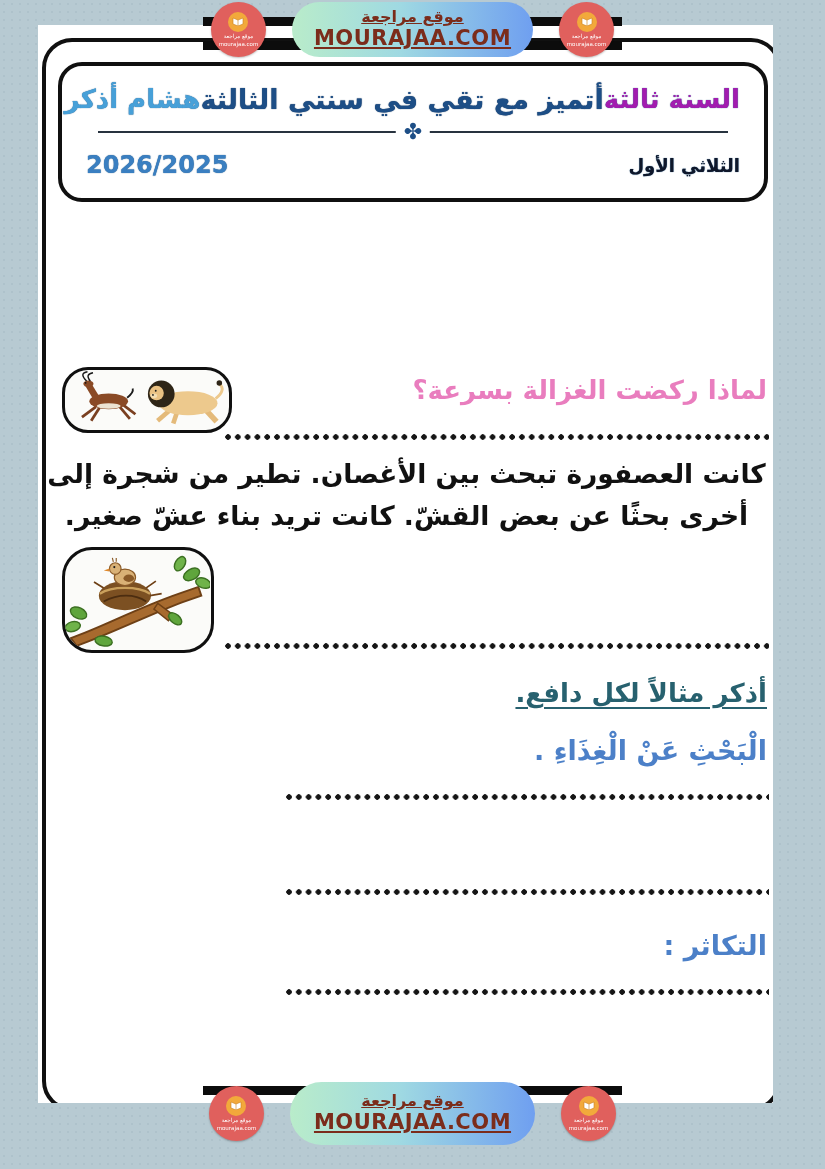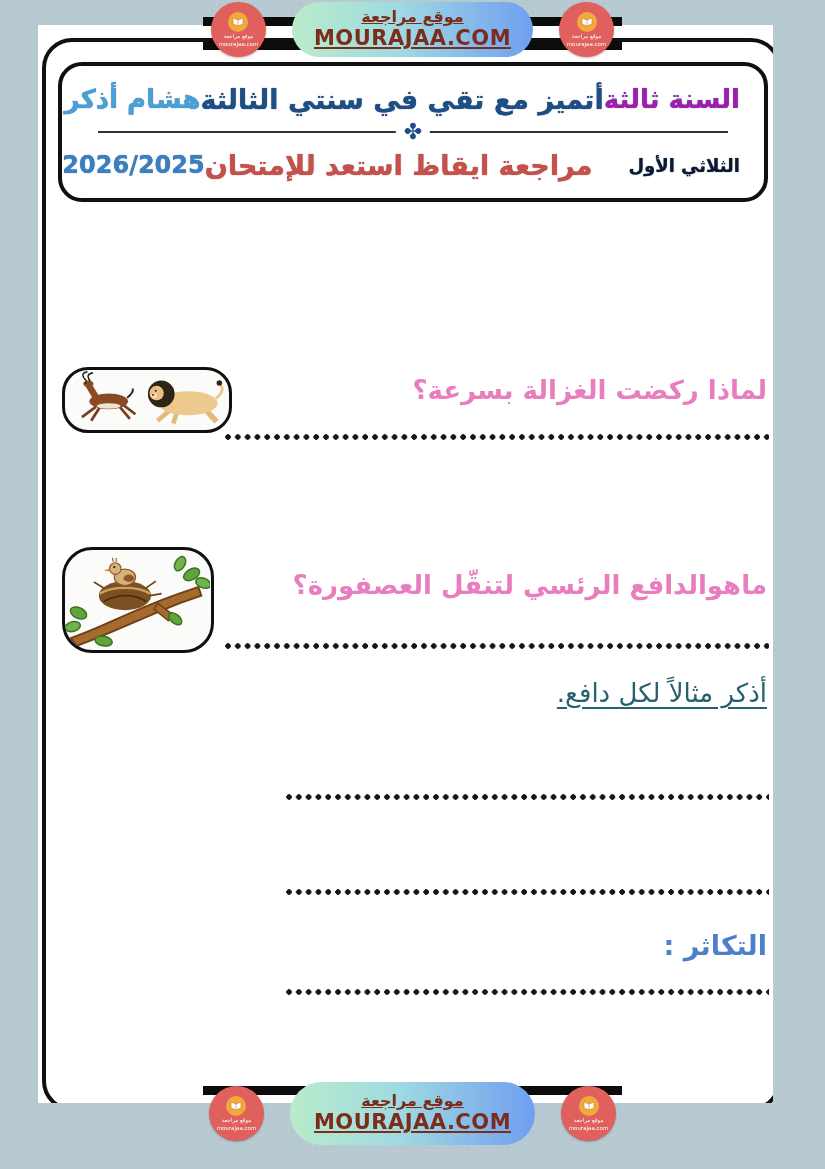--- a/index.html
+++ b/index.html
@@ -107,21 +107,21 @@
   }
   .dots-1 { top:408px; left:186px; }
   .dots-2 { top:617px; left:186px; }
   .dots-3 { top:768px; left:247px; }
   .dots-4 { top:863px; left:247px; }
   .dots-5 { top:963px; left:247px; }
 
   
   .examples-heading {
     position:absolute; right:6px; top:653px; direction:rtl;
-    color:#27616f; font-weight:normal; font-size:26px;
+    color:#27616f; font-weight:bold; font-size:26px;
     text-decoration:underline; text-underline-offset:5px;
   }
   .motive {
     position:absolute; right:6px; direction:rtl;
     color:#4c80c8; font-weight:bold; font-size:27px;
   }
   .motive-1 { top:710px; }
   .motive-2 { top:806px; }
   .motive-3 { top:905px; }
 </style>
@@ -136,21 +136,20 @@
   <div class="page-frame"></div>
 
   <div class="info-box">
     <div class="info-row">
       <span class="info-cell cell-grade">السنة ثالثة</span>
       <span class="info-cell cell-brand">أتميز مع تقي في سنتي الثالثة</span>
       <span class="info-cell cell-teacher">هشام أذكر</span>
     </div>
     <div class="info-row">
       <span class="info-cell cell-term">الثلاثي الأول</span>
-      <span class="info-cell cell-subject">مراجعة ايقاظ استعد للإمتحان</span>
       <span class="info-cell cell-year">2026/2025</span>
     </div>
     <div class="info-divider"></div>
     <span class="info-ornament">✤</span>
   </div>
 
 
 
   <div class="img-box img-gazelle">
     <svg viewBox="0 0 170 64" width="163" height="59">
@@ -178,20 +177,21 @@
       <circle cx="96" cy="25" r="7.8" fill="#eac182"></circle>
       <ellipse cx="93" cy="28" rx="3.6" ry="2.6" fill="#f4ddb2"></ellipse>
       <circle cx="92" cy="27" r="1" fill="#1c1c1c"></circle>
       <circle cx="95" cy="22.5" r="1" fill="#1c1c1c"></circle>
     </svg>
   </div>
 
   <div class="question q1">لماذا ركضت الغزالة بسرعة؟</div>
   <div class="dots dots-1"></div>
 
+  <p class="para para-2">كانت العصفورة تبحث بين الأغصان. تطير من شجرة إلى أخرى بحثًا عن بعض القشّ. كانت تريد بناء عشّ صغير.</p>
 
   <div class="img-box img-nest">
     <svg viewBox="0 0 150 100" width="145" height="99">
       <path d="M6 90 C40 78 72 60 118 44 L138 37 L141 46 L121 53 C82 68 46 86 12 98 Z" fill="#a76a2e" stroke="#6e4016" stroke-width="2"></path>
       <path d="M96 54 L112 66 L107 72 L92 60 Z" fill="#a76a2e" stroke="#6e4016" stroke-width="1.5"></path>
       <ellipse cx="131" cy="24" rx="9" ry="5.5" fill="#5fa53c" stroke="#3c7022" stroke-width="1.5" transform="rotate(-30 131 24)"></ellipse>
       <ellipse cx="143" cy="33" rx="8" ry="5" fill="#6fb34a" stroke="#3c7022" stroke-width="1.5" transform="rotate(20 143 33)"></ellipse>
       <ellipse cx="119" cy="13" rx="8" ry="5" fill="#6fb34a" stroke="#3c7022" stroke-width="1.5" transform="rotate(-60 119 13)"></ellipse>
       <ellipse cx="14" cy="64" rx="9" ry="5.5" fill="#5fa53c" stroke="#3c7022" stroke-width="1.5" transform="rotate(25 14 64)"></ellipse>
       <ellipse cx="8" cy="78" rx="8" ry="5" fill="#6fb34a" stroke="#3c7022" stroke-width="1.5" transform="rotate(-15 8 78)"></ellipse>
@@ -204,24 +204,24 @@
       <path d="M40 38 L30 32 M84 38 L94 31 M88 46 L100 44" stroke="#6e4016" stroke-width="1.8"></path>
       <ellipse cx="62" cy="27" rx="11" ry="8.5" fill="#d9b176" stroke="#8a5a28" stroke-width="1.2"></ellipse>
       <ellipse cx="66" cy="28" rx="5.5" ry="3.8" fill="#8a5a28"></ellipse>
       <circle cx="52" cy="18" r="6" fill="#d9b176" stroke="#8a5a28" stroke-width="1.2"></circle>
       <path d="M46 18 L40 20 L46 21 Z" fill="#e08a2e"></path>
       <circle cx="51" cy="16.5" r="1.1" fill="#1c1c1c"></circle>
       <path d="M50 11 L49 7 M53 11 L53 7" stroke="#8a5a28" stroke-width="1.2"></path>
     </svg>
   </div>
 
-  <div class="question q2">ماهوالدافع الرئسي لتنقّل العصفورة؟</div>
   <div class="dots dots-2"></div>
 
   <div class="examples-heading">أذكر مثالاً لكل دافع.</div>
+  <div class="motive motive-1">الْبَحْثِ عَنْ الْغِذَاءِ .</div>
   <div class="dots dots-3"></div>
   <div class="dots dots-4"></div>
   <div class="motive motive-3">التكاثر :</div>
   <div class="dots dots-5"></div>
 </div>
 
 <div class="banner top">
   <div class="logo-circle">
     <div class="logo-inner">
       <svg width="12" height="9">

